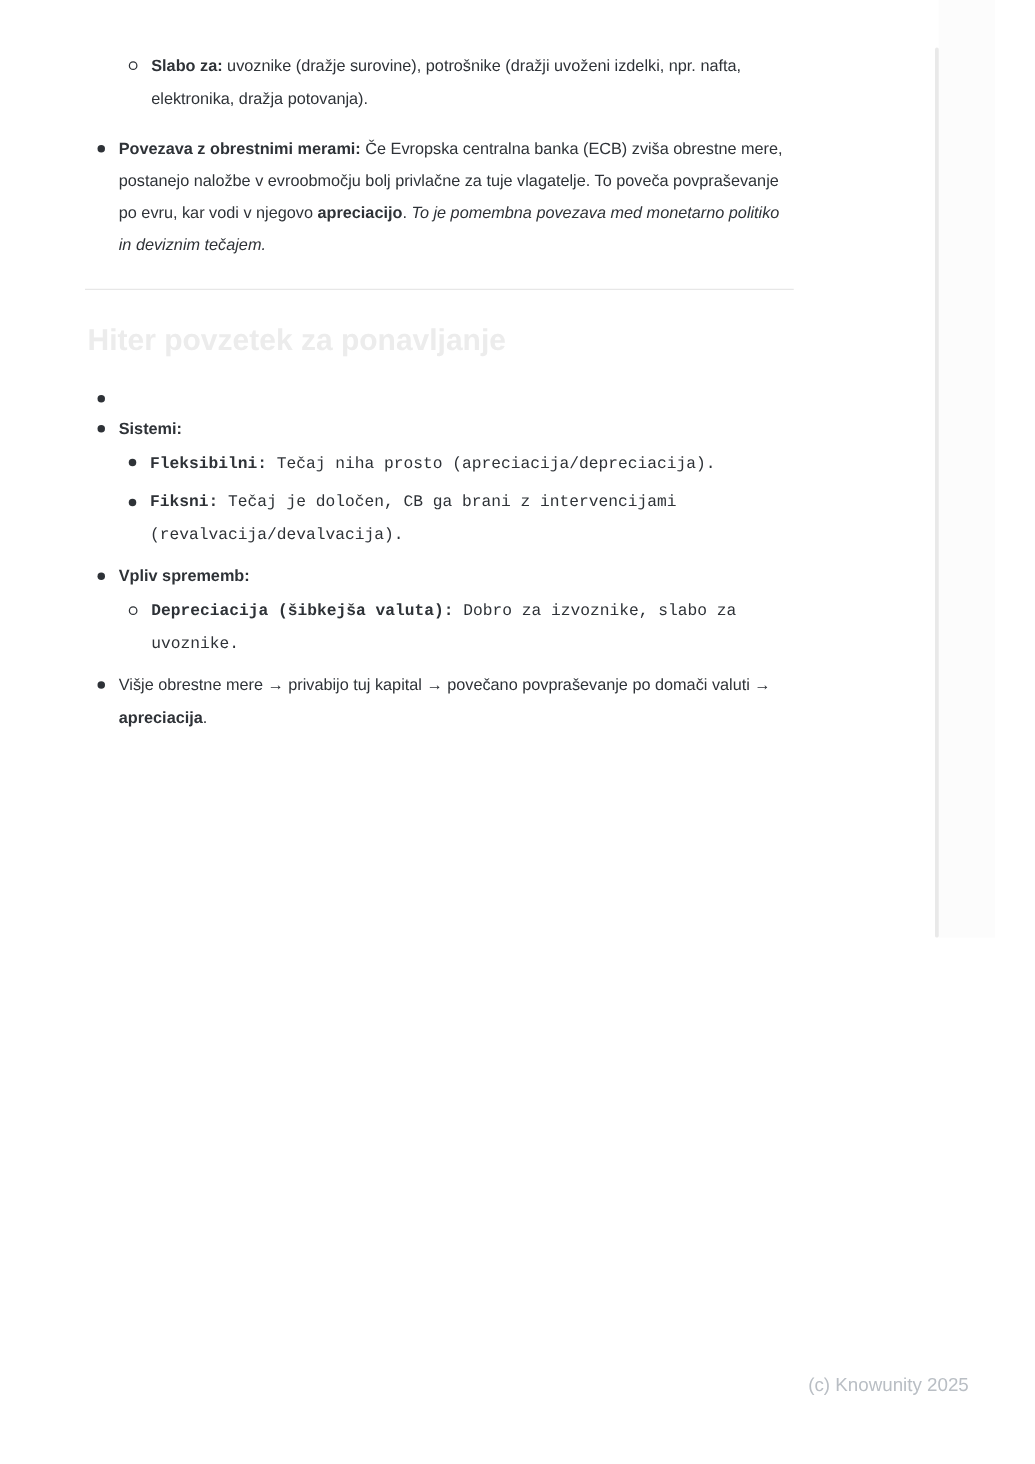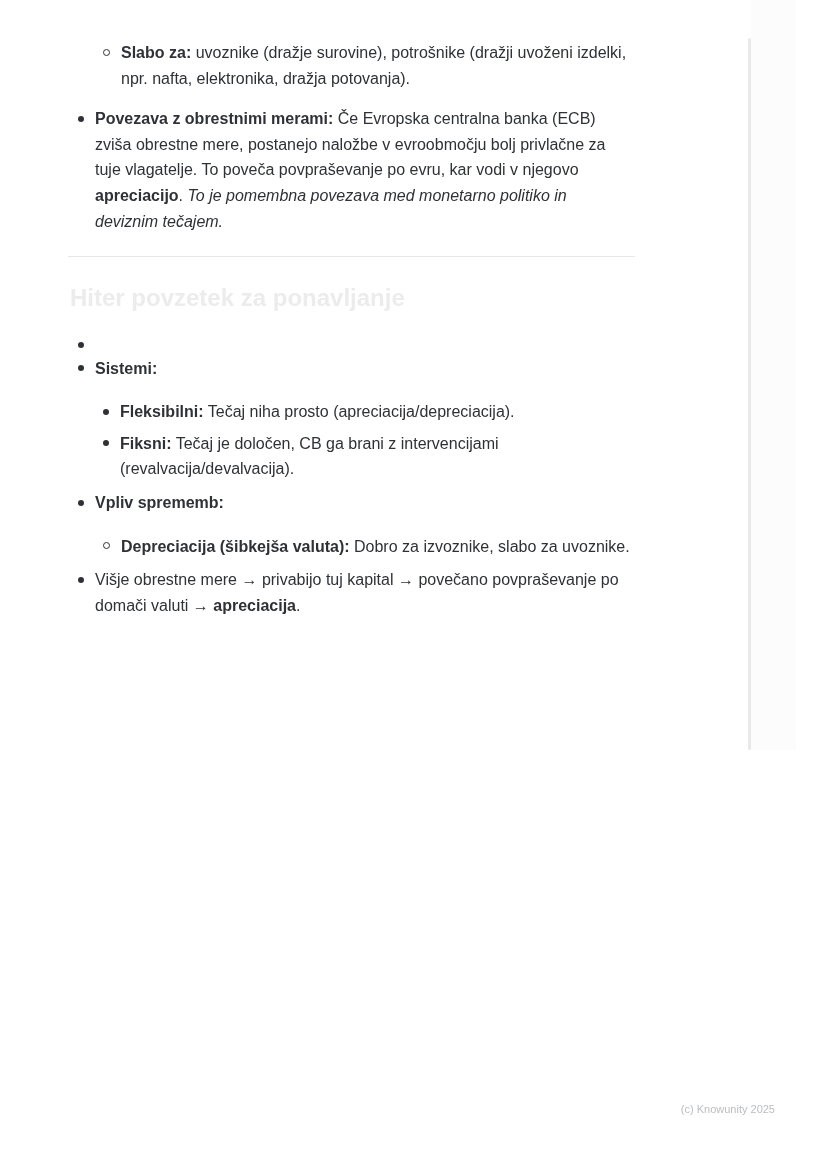--- a/index.html
+++ b/index.html
@@ -16,42 +16,42 @@
   .row{display:flex;align-items:flex-start;}
   .row.l1{padding-left:8px;}
   .row.l2{padding-left:33px;}
   .bullet{
     flex:0 0 auto;width:6px;height:6px;border-radius:50%;
     margin:9.5px 11px 0 0;
   }
   .bullet.disc{background:#2e3237;}
   .bullet.circle{background:transparent;border:1.5px solid #2e3237;width:5px;height:5px;margin-top:8.5px;}
   .txt{
-    font-size:16px;line-height:25.6px;
+    font-size:13px;line-height:25.6px;
   }
   .row.l1 .txt{max-width:537px;}
   .row.l2 .txt{max-width:512px;}
   .txt b{font-weight:700;}
   .txt i{}
-  .children{margin-top:18px;}
+  .children{margin-top:2px;font-family:Liberation Mono, monospace;}
   .children .li{margin-bottom:6px;}
   .top-list .li{margin-bottom:15px;}
   .top-list{margin-bottom:0;}
   .divider{
     border:none;border-top:1px solid #e7e7e7;
     margin:22px 0 0 -2px;width:567px;height:0;
   }
   .heading{
     margin:26px 0 20px 0;
     font-size:24px;line-height:29px;font-weight:700;
     color:#ececec;
   }
   .footer-note{
     position:absolute;top:1103px;right:53px;
-    font-size:11px;line-height:12px;color:#b9bec4;
+    font-size:15px;line-height:12px;color:#b9bec4;
   }
   .edge-panel{
     position:absolute;left:751px;top:0;width:45px;height:750px;
     background:#fcfcfc;
   }
   .scroll-thumb{
     position:absolute;left:748px;top:38px;width:3px;height:712px;
     background:#e9e9e9;border-radius:2px;
   }
 </style>

